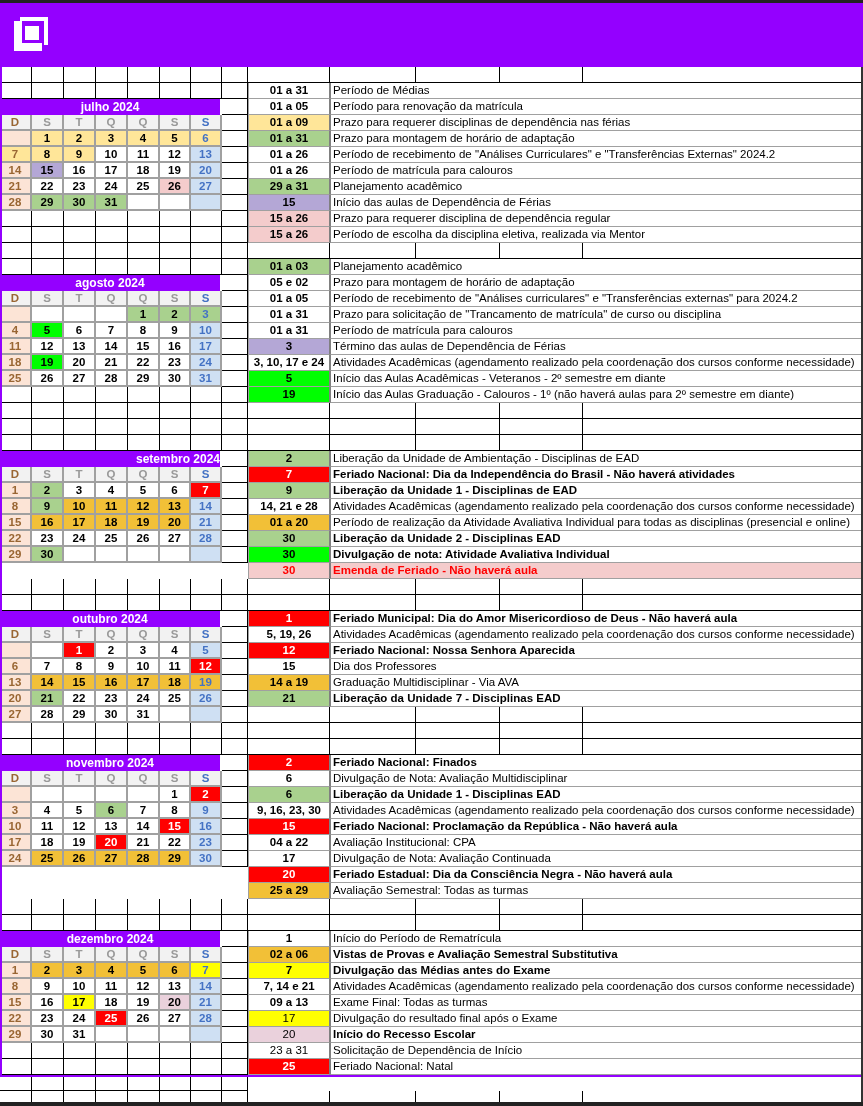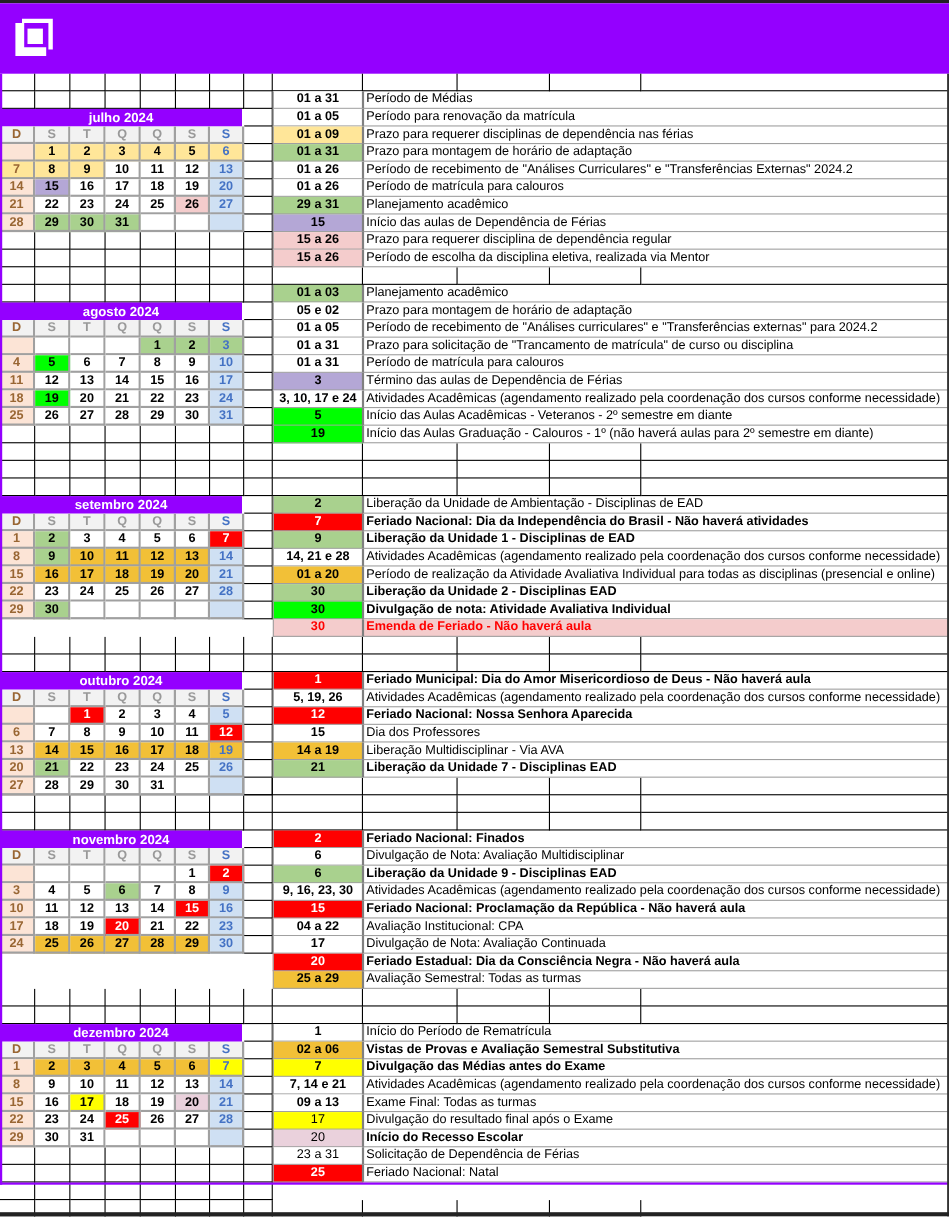--- a/index.html
+++ b/index.html
@@ -365,21 +365,21 @@
     <div class="cell cal-cell" style="top: 288px; left: 191px; width: 31px; background: rgb(207, 224, 243); color: rgb(68, 114, 196);">24</div>
     <div class="blank-line" style="top: 288px; left: 222px; width: 26px;"></div>
     <div class="cell cal-cell" style="top: 304px; left: 0px; width: 32px; background: rgb(252, 228, 214); color: rgb(153, 102, 51);">25</div>
     <div class="cell cal-cell" style="top: 304px; left: 32px; width: 32px; background: rgb(255, 255, 255); color: rgb(0, 0, 0);">26</div>
     <div class="cell cal-cell" style="top: 304px; left: 64px; width: 32px; background: rgb(255, 255, 255); color: rgb(0, 0, 0);">27</div>
     <div class="cell cal-cell" style="top: 304px; left: 96px; width: 32px; background: rgb(255, 255, 255); color: rgb(0, 0, 0);">28</div>
     <div class="cell cal-cell" style="top: 304px; left: 128px; width: 32px; background: rgb(255, 255, 255); color: rgb(0, 0, 0);">29</div>
     <div class="cell cal-cell" style="top: 304px; left: 160px; width: 31px; background: rgb(255, 255, 255); color: rgb(0, 0, 0);">30</div>
     <div class="cell cal-cell" style="top: 304px; left: 191px; width: 31px; background: rgb(207, 224, 243); color: rgb(68, 114, 196);">31</div>
     <div class="blank-line" style="top: 304px; left: 222px; width: 26px;"></div>
-    <div class="month-hdr" style="top: 384px;">setembro 2024</div>
+    <div class="month-hdr" style="top: 384px; text-align: right;">setembro 2024</div>
     <div class="blank-line" style="top: 384px; left: 222px; width: 26px;"></div>
     <div class="cell cal-cell" style="top: 400px; left: 0px; width: 32px; background: rgb(242, 242, 242); color: rgb(153, 102, 51);">D</div>
     <div class="cell cal-cell" style="top: 400px; left: 32px; width: 32px; background: rgb(242, 242, 242); color: rgb(153, 153, 153);">S</div>
     <div class="cell cal-cell" style="top: 400px; left: 64px; width: 32px; background: rgb(242, 242, 242); color: rgb(153, 153, 153);">T</div>
     <div class="cell cal-cell" style="top: 400px; left: 96px; width: 32px; background: rgb(242, 242, 242); color: rgb(153, 153, 153);">Q</div>
     <div class="cell cal-cell" style="top: 400px; left: 128px; width: 32px; background: rgb(242, 242, 242); color: rgb(153, 153, 153);">Q</div>
     <div class="cell cal-cell" style="top: 400px; left: 160px; width: 31px; background: rgb(242, 242, 242); color: rgb(153, 153, 153);">S</div>
     <div class="cell cal-cell" style="top: 400px; left: 191px; width: 31px; background: rgb(242, 242, 242); color: rgb(68, 114, 196);">S</div>
     <div class="blank-line" style="top: 400px; left: 222px; width: 26px;"></div>
     <div class="cell cal-cell" style="top: 416px; left: 0px; width: 32px; background: rgb(252, 228, 214); color: rgb(153, 102, 51);">1</div>
@@ -628,29 +628,29 @@
     <div class="desc-cell" style="top: 496px; font-weight: bold; color: rgb(255, 0, 0); border-left: 1px solid rgb(128, 128, 128); background: rgb(244, 204, 204);">Emenda de Feriado - Não haverá aula</div>
     <div class="date-cell" style="top: 544px; background: rgb(255, 0, 0); color: rgb(255, 255, 255);">1</div>
     <div class="desc-cell" style="top: 544px; font-weight: bold; color: rgb(0, 0, 0); border-left: 1px solid rgb(128, 128, 128);">Feriado Municipal: Dia do Amor Misericordioso de Deus - Não haverá aula</div>
     <div class="date-cell" style="top: 560px; background: rgb(255, 255, 255); color: rgb(0, 0, 0);">5, 19, 26</div>
     <div class="desc-cell" style="top: 560px; font-weight: normal; color: rgb(0, 0, 0); border-left: 1px solid rgb(128, 128, 128);">Atividades Acadêmicas (agendamento realizado pela coordenação dos cursos conforme necessidade)</div>
     <div class="date-cell" style="top: 576px; background: rgb(255, 0, 0); color: rgb(255, 255, 255);">12</div>
     <div class="desc-cell" style="top: 576px; font-weight: bold; color: rgb(0, 0, 0); border-left: 1px solid rgb(128, 128, 128);">Feriado Nacional: Nossa Senhora Aparecida</div>
     <div class="date-cell" style="top: 592px; background: rgb(255, 255, 255); color: rgb(0, 0, 0);">15</div>
     <div class="desc-cell" style="top: 592px; font-weight: normal; color: rgb(0, 0, 0); border-left: 1px solid rgb(128, 128, 128);">Dia dos Professores</div>
     <div class="date-cell" style="top: 608px; background: rgb(242, 192, 55); color: rgb(0, 0, 0);">14 a 19</div>
-    <div class="desc-cell" style="top: 608px; font-weight: normal; color: rgb(0, 0, 0); border-left: 1px solid rgb(128, 128, 128);">Liberação Multidisciplinar - Via AVA</div>
+    <div class="desc-cell" style="top: 608px; font-weight: normal; color: rgb(0, 0, 0); border-left: 1px solid rgb(128, 128, 128);">Graduação Multidisciplinar - Via AVA</div>
     <div class="date-cell" style="top: 624px; background: rgb(169, 209, 142); color: rgb(0, 0, 0);">21</div>
     <div class="desc-cell" style="top: 624px; font-weight: bold; color: rgb(0, 0, 0); border-left: 1px solid rgb(128, 128, 128);">Liberação da Unidade 7 - Disciplinas EAD</div>
     <div class="date-cell" style="top: 688px; background: rgb(255, 0, 0); color: rgb(255, 255, 255);">2</div>
     <div class="desc-cell" style="top: 688px; font-weight: bold; color: rgb(0, 0, 0); border-left: 1px solid rgb(128, 128, 128);">Feriado Nacional: Finados</div>
     <div class="date-cell" style="top: 704px; background: rgb(255, 255, 255); color: rgb(0, 0, 0);">6</div>
     <div class="desc-cell" style="top: 704px; font-weight: normal; color: rgb(0, 0, 0); border-left: 1px solid rgb(128, 128, 128);">Divulgação de Nota: Avaliação Multidisciplinar</div>
     <div class="date-cell" style="top: 720px; background: rgb(169, 209, 142); color: rgb(0, 0, 0);">6</div>
-    <div class="desc-cell" style="top: 720px; font-weight: bold; color: rgb(0, 0, 0); border-left: 1px solid rgb(128, 128, 128);">Liberação da Unidade 9 - Disciplinas EAD</div>
+    <div class="desc-cell" style="top: 720px; font-weight: bold; color: rgb(0, 0, 0); border-left: 1px solid rgb(128, 128, 128);">Liberação da Unidade 1 - Disciplinas EAD</div>
     <div class="date-cell" style="top: 736px; background: rgb(255, 255, 255); color: rgb(0, 0, 0);">9, 16, 23, 30</div>
     <div class="desc-cell" style="top: 736px; font-weight: normal; color: rgb(0, 0, 0); border-left: 1px solid rgb(128, 128, 128);">Atividades Acadêmicas (agendamento realizado pela coordenação dos cursos conforme necessidade)</div>
     <div class="date-cell" style="top: 752px; background: rgb(255, 0, 0); color: rgb(255, 255, 255);">15</div>
     <div class="desc-cell" style="top: 752px; font-weight: bold; color: rgb(0, 0, 0); border-left: 1px solid rgb(128, 128, 128);">Feriado Nacional: Proclamação da República - Não haverá aula</div>
     <div class="date-cell" style="top: 768px; background: rgb(255, 255, 255); color: rgb(0, 0, 0);">04 a 22</div>
     <div class="desc-cell" style="top: 768px; font-weight: normal; color: rgb(0, 0, 0); border-left: 1px solid rgb(128, 128, 128);">Avaliação Institucional: CPA</div>
     <div class="date-cell" style="top: 784px; background: rgb(255, 255, 255); color: rgb(0, 0, 0);">17</div>
     <div class="desc-cell" style="top: 784px; font-weight: normal; color: rgb(0, 0, 0); border-left: 1px solid rgb(128, 128, 128);">Divulgação de Nota: Avaliação Continuada</div>
     <div class="date-cell" style="top: 800px; background: rgb(255, 0, 0); color: rgb(255, 255, 255);">20</div>
     <div class="desc-cell" style="top: 800px; font-weight: bold; color: rgb(0, 0, 0); border-left: 1px solid rgb(128, 128, 128);">Feriado Estadual: Dia da Consciência Negra - Não haverá aula</div>
@@ -664,21 +664,21 @@
     <div class="desc-cell" style="top: 896px; font-weight: bold; color: rgb(0, 0, 0); border-left: 1px solid rgb(128, 128, 128);">Divulgação das Médias antes do Exame</div>
     <div class="date-cell" style="top: 912px; background: rgb(255, 255, 255); color: rgb(0, 0, 0);">7, 14 e 21</div>
     <div class="desc-cell" style="top: 912px; font-weight: normal; color: rgb(0, 0, 0); border-left: 1px solid rgb(128, 128, 128);">Atividades Acadêmicas (agendamento realizado pela coordenação dos cursos conforme necessidade)</div>
     <div class="date-cell" style="top: 928px; background: rgb(255, 255, 255); color: rgb(0, 0, 0);">09 a 13</div>
     <div class="desc-cell" style="top: 928px; font-weight: normal; color: rgb(0, 0, 0); border-left: 1px solid rgb(128, 128, 128);">Exame Final: Todas as turmas</div>
     <div class="date-cell" style="top: 944px; background: rgb(255, 255, 0); color: rgb(0, 0, 0); font-weight: normal;">17</div>
     <div class="desc-cell" style="top: 944px; font-weight: normal; color: rgb(0, 0, 0); border-left: 1px solid rgb(128, 128, 128);">Divulgação do resultado final após o Exame</div>
     <div class="date-cell" style="top: 960px; background: rgb(234, 209, 220); color: rgb(0, 0, 0); font-weight: normal;">20</div>
     <div class="desc-cell" style="top: 960px; font-weight: bold; color: rgb(0, 0, 0); border-left: 1px solid rgb(128, 128, 128);">Início do Recesso Escolar</div>
     <div class="date-cell" style="top: 976px; background: rgb(255, 255, 255); color: rgb(0, 0, 0); font-weight: normal;">23 a 31</div>
-    <div class="desc-cell" style="top: 976px; font-weight: normal; color: rgb(0, 0, 0); border-left: 1px solid rgb(128, 128, 128);">Solicitação de Dependência de Férias</div>
+    <div class="desc-cell" style="top: 976px; font-weight: normal; color: rgb(0, 0, 0); border-left: 1px solid rgb(128, 128, 128);">Solicitação de Dependência de Início</div>
     <div class="date-cell" style="top: 992px; background: rgb(255, 0, 0); color: rgb(255, 255, 255);">25</div>
     <div class="desc-cell" style="top: 992px; font-weight: normal; color: rgb(0, 0, 0); border-left: 1px solid rgb(128, 128, 128);">Feriado Nacional: Natal</div>
   </div>
 
 <div class="purple-frame"></div>
 <div class="purple-bottom"></div>
 <div class="right-edge"></div>
 <div class="bottom-bar"></div>
 
 </body></html>

